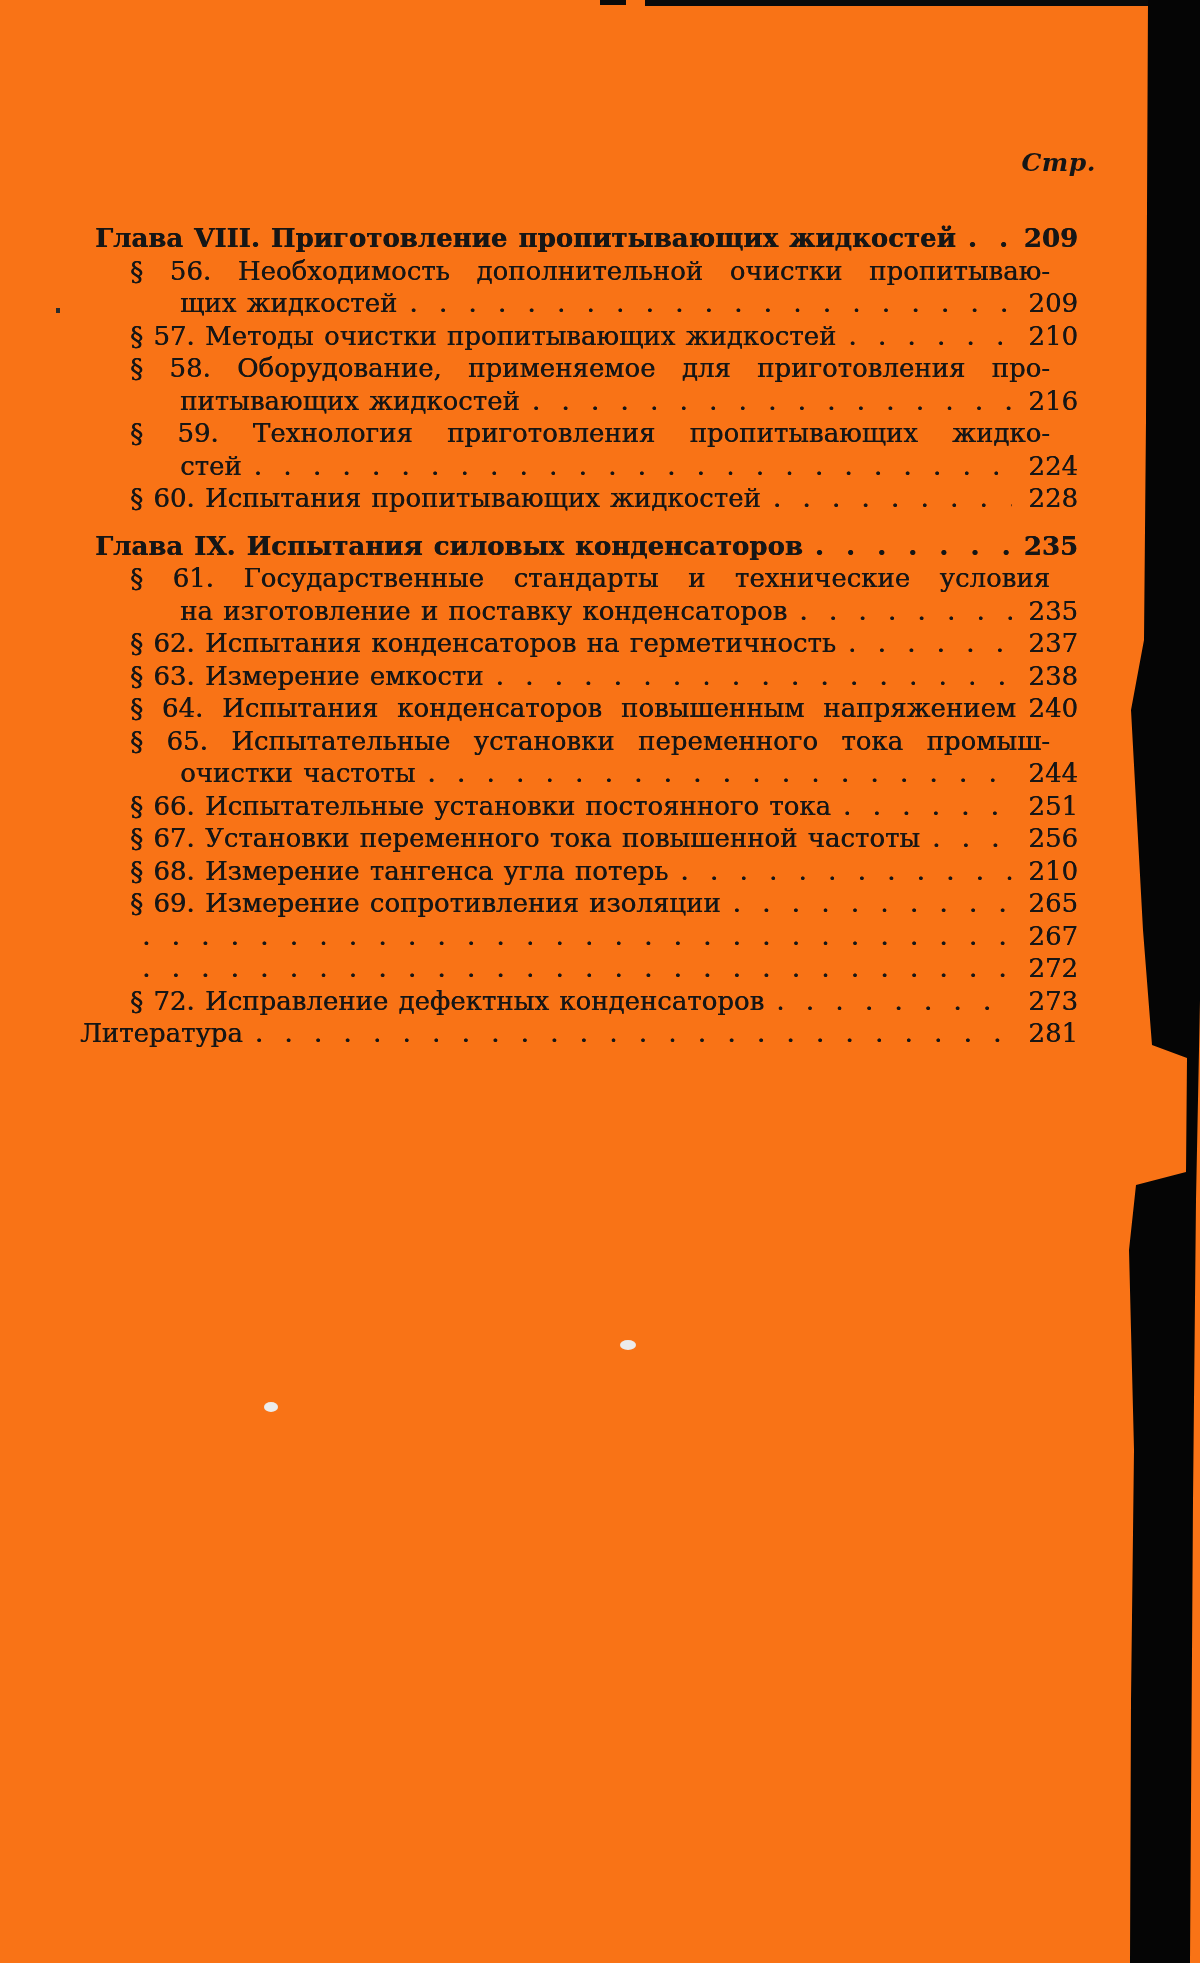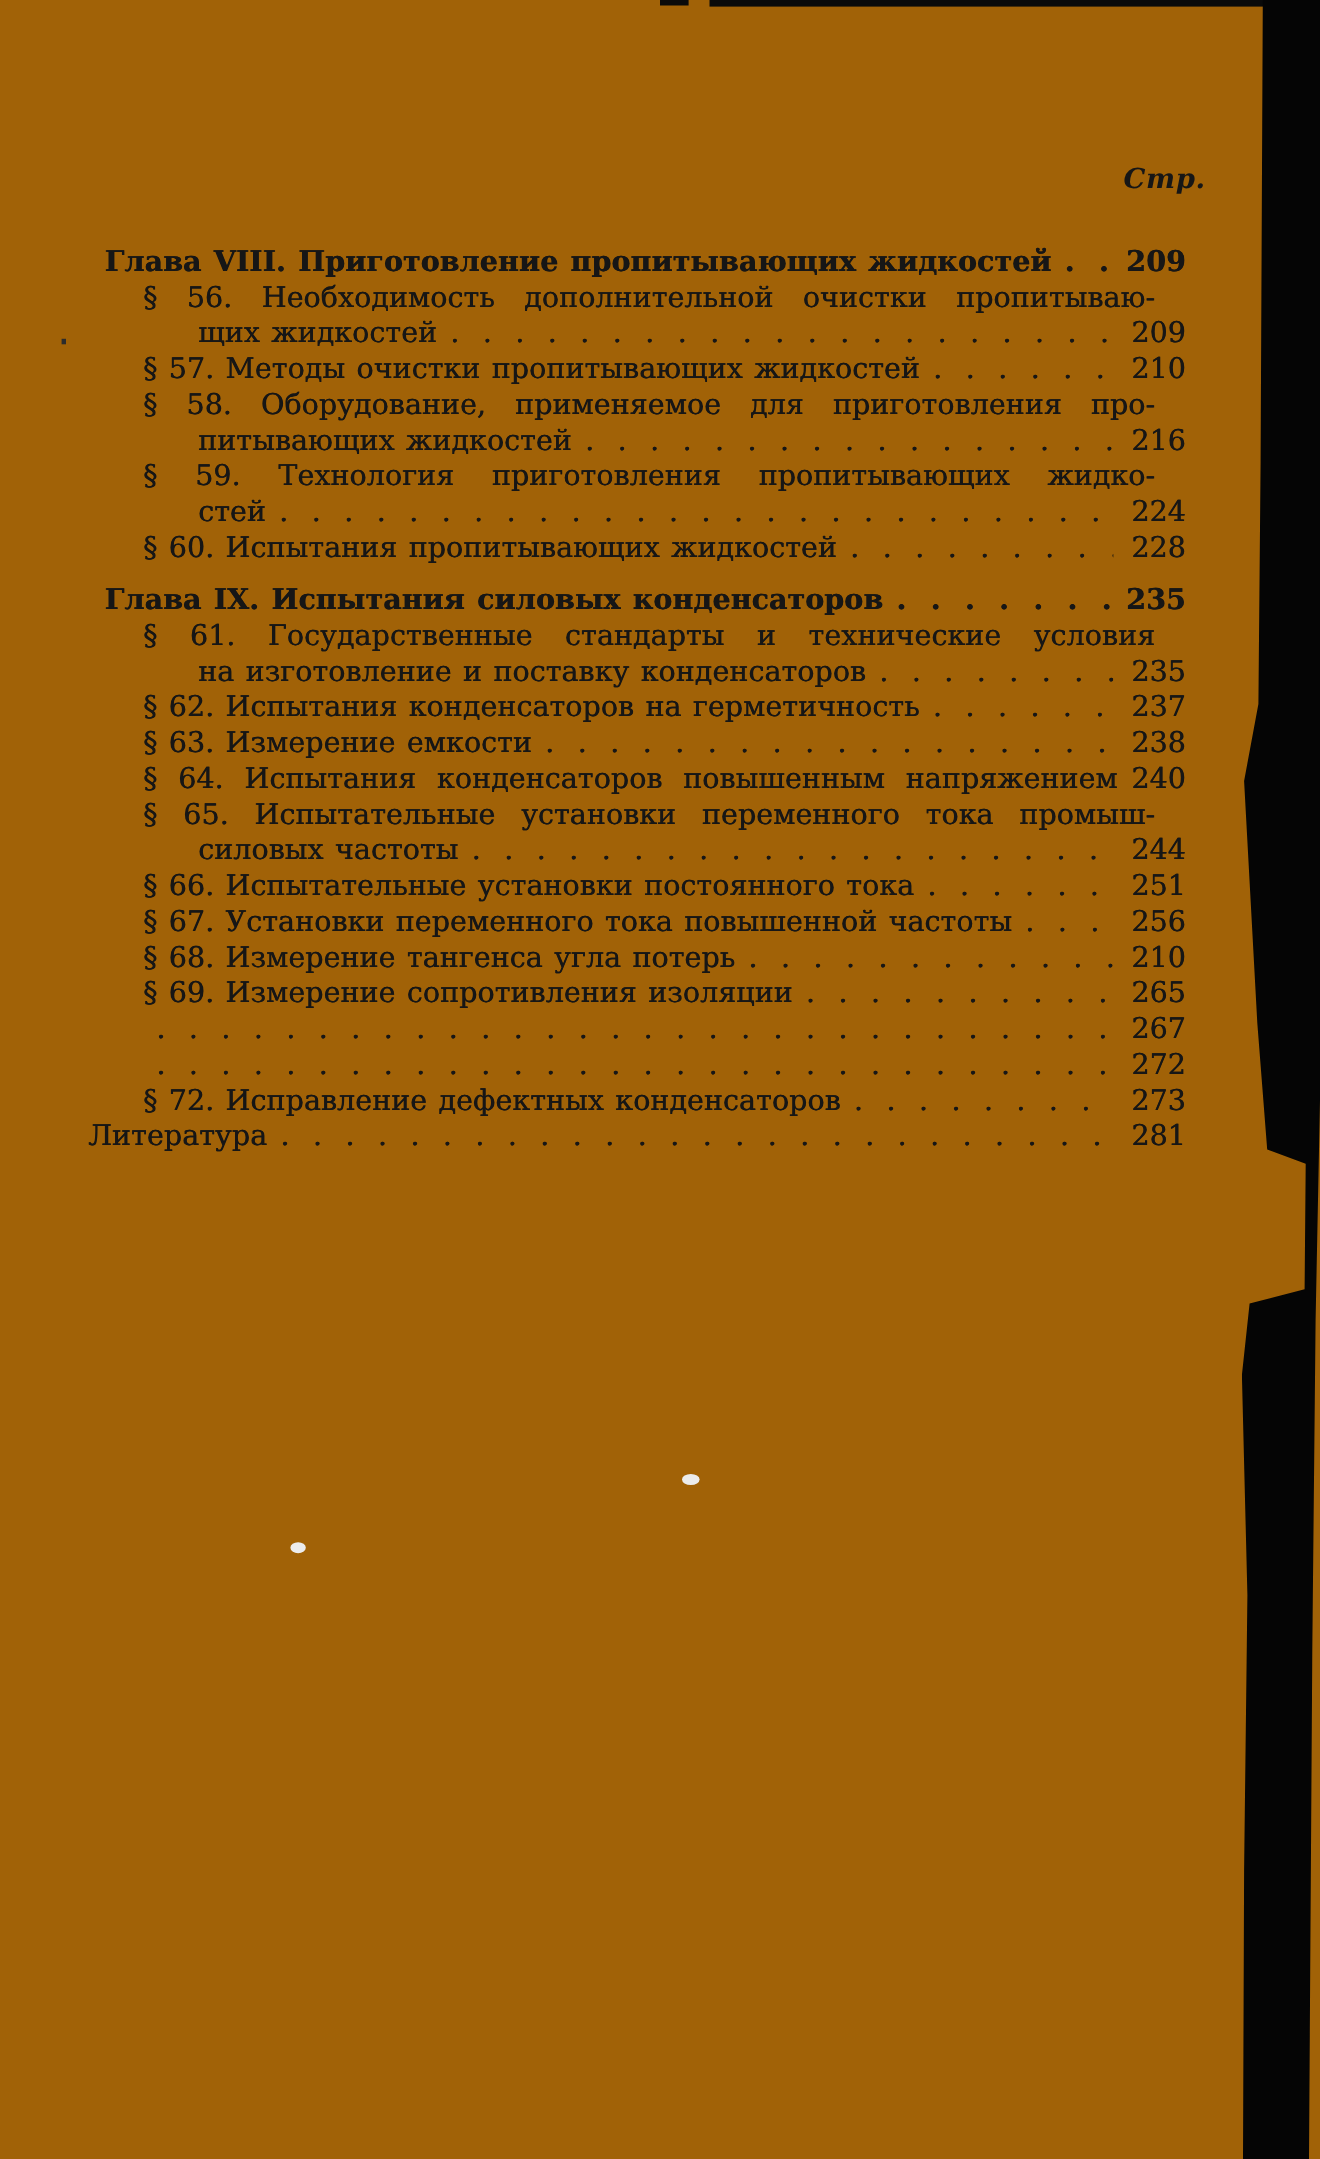--- a/index.html
+++ b/index.html
@@ -1,19 +1,19 @@
 <!DOCTYPE html>
 <html><head>
 <meta charset="utf-8">
 <style>
   html,body{margin:0;padding:0;background:#ffffff;}
   .page{
     position:relative;
     width:1200px;height:1963px;
-    background:#a16207;
+    background:#f97316;
     overflow:hidden;
     font-family:"DejaVu Serif","Liberation Serif",serif;
     color:#161616;
   }
   
   .edge-top-dash{position:absolute;left:600px;top:0;width:26px;height:5px;background:#0a0a0a;}
   .edge-top-strip{position:absolute;left:645px;top:0;width:506px;height:6px;background:#0a0a0a;}
   .edge-right{
     position:absolute;left:1100px;top:0;width:100px;height:1963px;
     background:#050505;
@@ -141,21 +141,21 @@
         <span class="pagenum">238</span>
       </div>
       <div class="row r-section justify has-page">
         <span class="txt">§ 64. Испытания конденсаторов повышенным напряжением</span>
         <span class="pagenum">240</span>
       </div>
       <div class="row r-section justify">
         <span class="txt">§ 65. Испытательные установки переменного тока промыш-</span>
       </div>
       <div class="row r-cont has-page">
-        <span class="txt">силовых частоты</span>
+        <span class="txt">очистки частоты</span>
         <span class="leader">. . . . . . . . . . . . . . . . . . . . . . . . . . . . . . . . . . . . . . . .</span>
         <span class="pagenum">244</span>
       </div>
       <div class="row r-section has-page">
         <span class="txt">§ 66. Испытательные установки постоянного тока</span>
         <span class="leader">. . . . . . . . . . . . . . . . . . . . . . . . . . . . . . . . . . . . . . . .</span>
         <span class="pagenum">251</span>
       </div>
       <div class="row r-section has-page">
         <span class="txt">§ 67. Установки переменного тока повышенной частоты</span>

